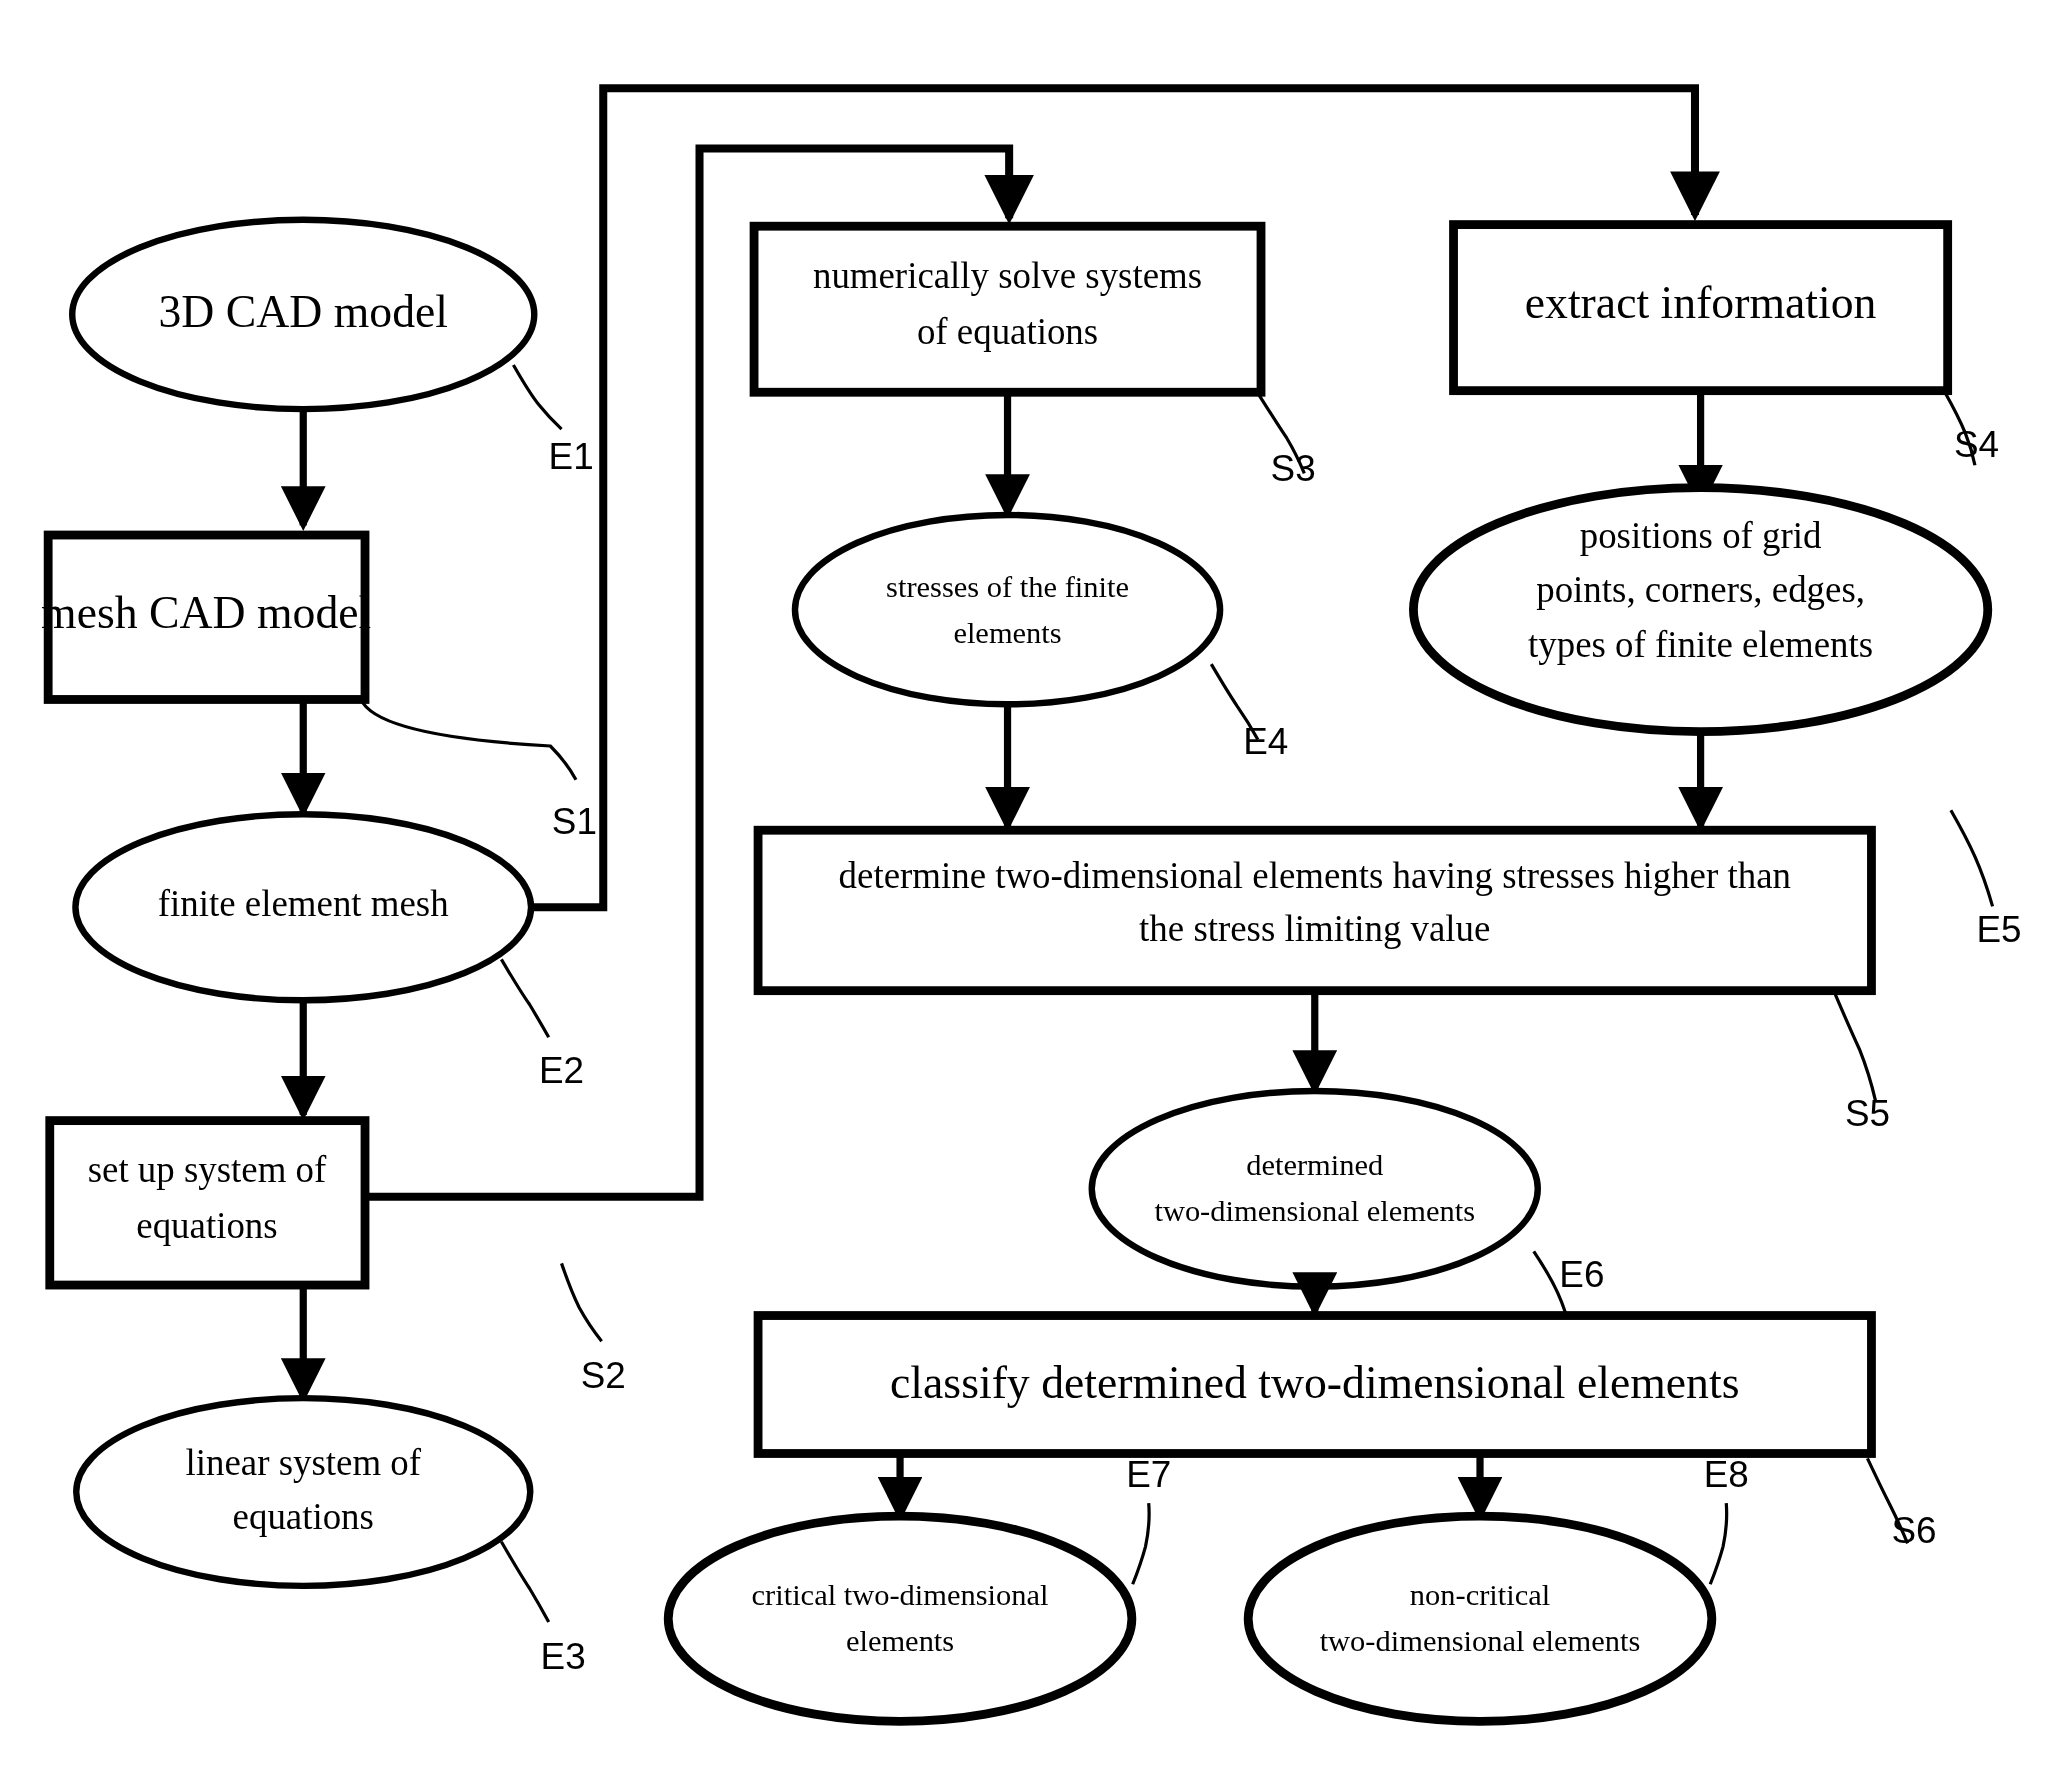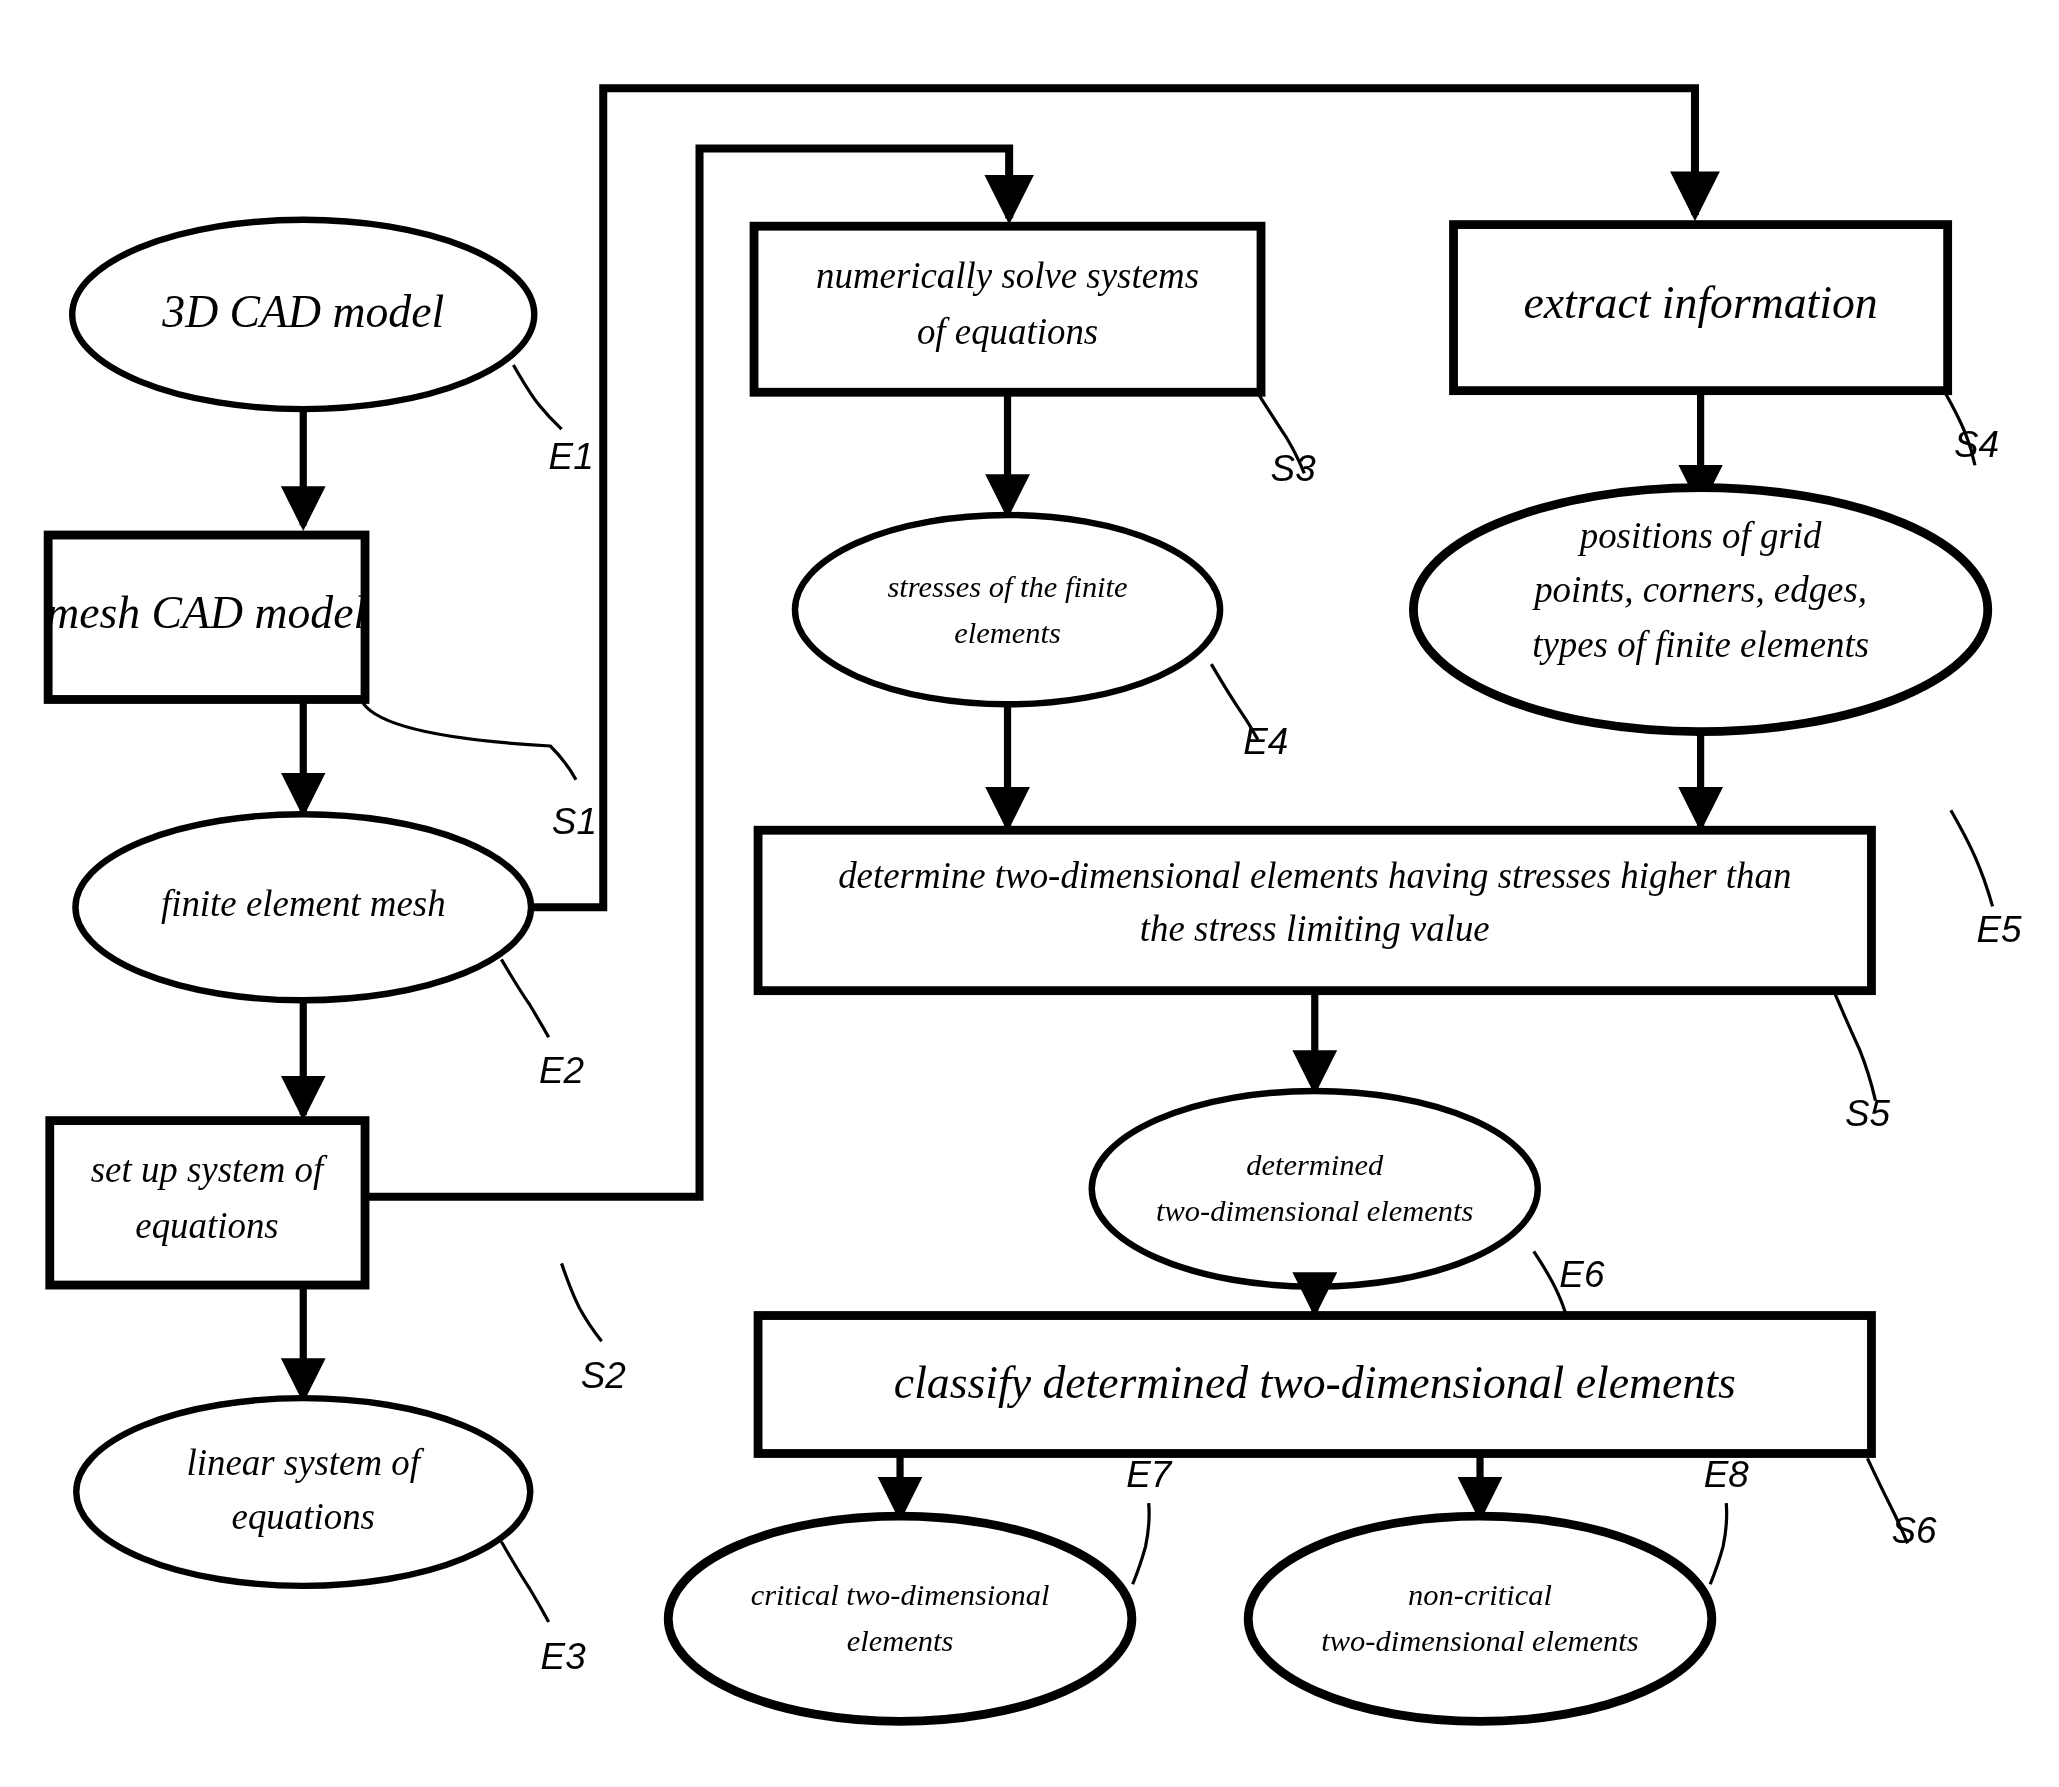--- a/index.html
+++ b/index.html
@@ -6,21 +6,20 @@
     margin: 0;
     padding: 0;
     background: #ffffff;
   }
   #canvas-wrap {
     position: relative;
     width: 2060px;
     height: 1764px;
     background: #ffffff;
     overflow: hidden;
-    font-style: italic;
   }
   svg#flowchart {
     display: block;
     width: 2060px;
     height: 1788px;
   }
   .node-text {
     font-family: "Liberation Serif", "DejaVu Serif", serif;
     fill: #000000;
     text-anchor: middle;

